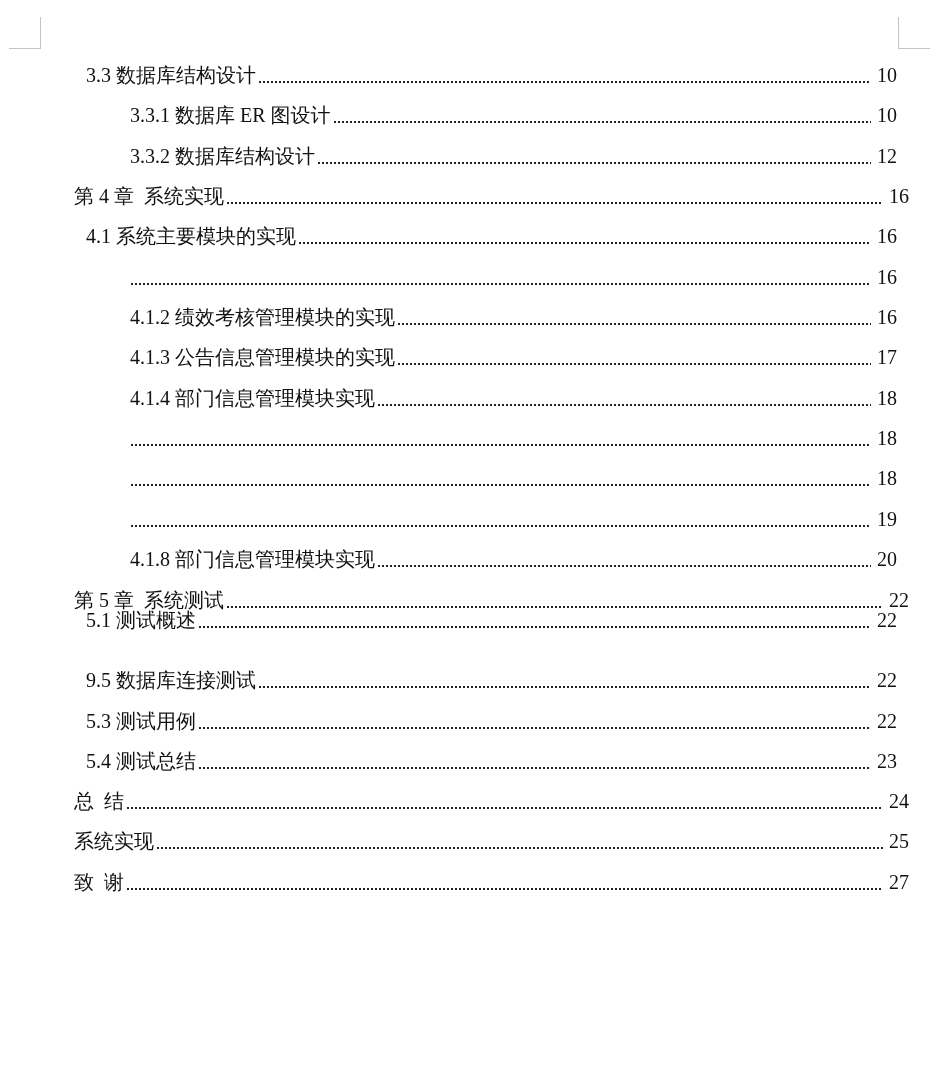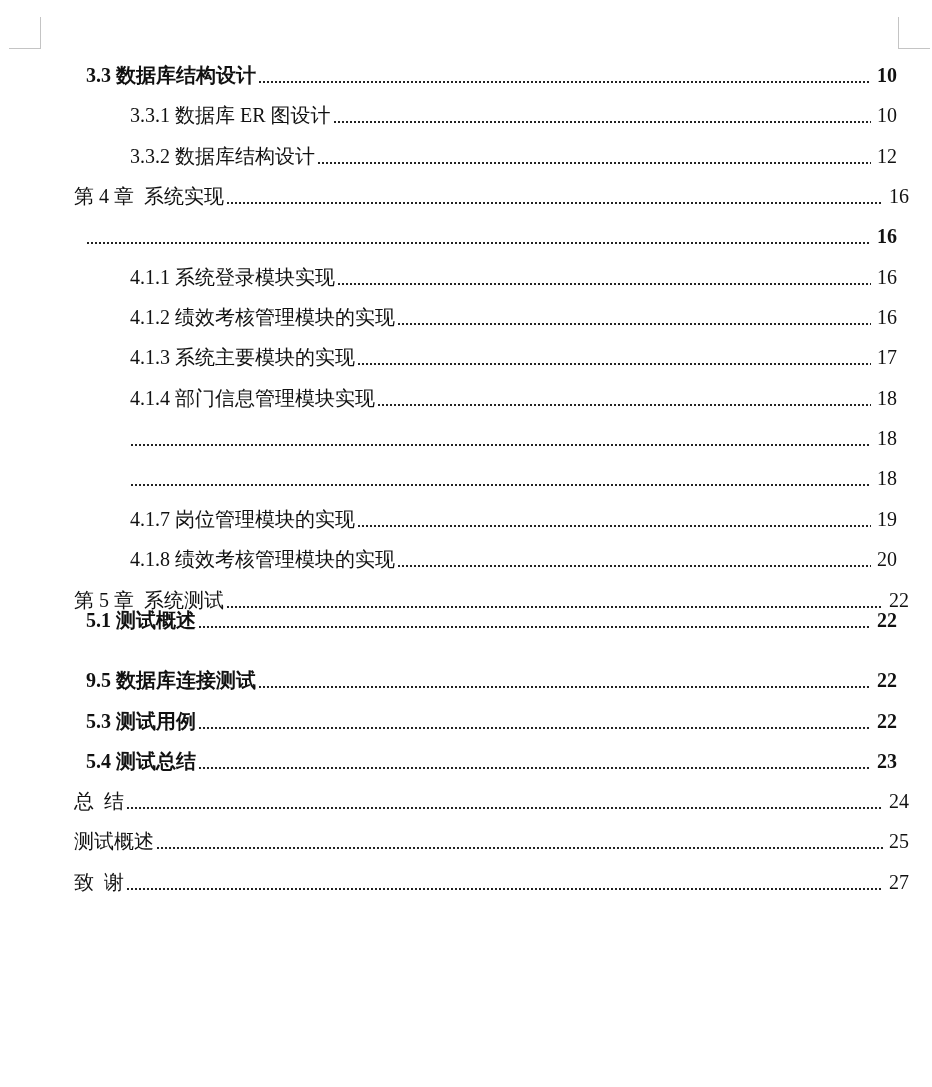--- a/index.html
+++ b/index.html
@@ -64,21 +64,21 @@
       background-position: 0 19px;
     }
     .toc-row .page {
       flex: 0 0 auto;
       padding-left: 2px;
       width: 24px;
       text-align: right;
       margin-right: 35px;
     }
     .lvl1 { padding-left: 62px; margin-left: 12px; }
-    .lvl2 { padding-left: 86px; font-weight: bold; }
+    .lvl2 { padding-left: 86px; }
     .lvl3 { padding-left: 130px; justify-content: flex-end; }
     .toc-row.lvl1, .toc-row.lvl2, .toc-row.lvl3 { box-sizing: border-box; }
   </style>
 </head>
 <body>
 
 <div class="corner corner-left"></div>
 <div class="corner corner-right"></div>
 
 <div class="toc">
@@ -96,58 +96,57 @@
     <span class="title">3.3.2 数据库结构设计</span>
     <span class="leader"></span>
     <span class="page">12</span>
   </div>
   <div class="toc-row lvl1" style="top:180px">
     <span class="title">第 4 章  系统实现</span>
     <span class="leader"></span>
     <span class="page">16</span>
   </div>
   <div class="toc-row lvl2" style="top:220px">
+    <span class="title">4.1 系统主要模块的实现</span>
     <span class="leader"></span>
     <span class="page">16</span>
   </div>
   <div class="toc-row lvl3" style="top:261px">
-    <span class="title">4.1.1 系统登录模块实现</span>
     <span class="leader"></span>
     <span class="page">16</span>
   </div>
   <div class="toc-row lvl3" style="top:301px">
     <span class="title">4.1.2 绩效考核管理模块的实现</span>
     <span class="leader"></span>
     <span class="page">16</span>
   </div>
   <div class="toc-row lvl3" style="top:341px">
-    <span class="title">4.1.3 系统主要模块的实现</span>
+    <span class="title">4.1.3 公告信息管理模块的实现</span>
     <span class="leader"></span>
     <span class="page">17</span>
   </div>
   <div class="toc-row lvl3" style="top:382px">
     <span class="title">4.1.4 部门信息管理模块实现</span>
     <span class="leader"></span>
     <span class="page">18</span>
   </div>
   <div class="toc-row lvl3" style="top:422px">
     <span class="leader"></span>
     <span class="page">18</span>
   </div>
   <div class="toc-row lvl3" style="top:462px">
     <span class="leader"></span>
     <span class="page">18</span>
   </div>
   <div class="toc-row lvl3" style="top:503px">
-    <span class="title">4.1.7 岗位管理模块的实现</span>
     <span class="leader"></span>
     <span class="page">19</span>
   </div>
   <div class="toc-row lvl3" style="top:543px">
-    <span class="title">4.1.8 绩效考核管理模块的实现</span>
+    <span class="title">4.1.8 部门信息管理模块实现</span>
     <span class="leader"></span>
     <span class="page">20</span>
   </div>
   <div class="toc-row lvl1" style="top:584px">
     <span class="title">第 5 章  系统测试</span>
     <span class="leader"></span>
     <span class="page">22</span>
   </div>
   <div class="toc-row lvl2" style="top:604px">
     <span class="title">5.1 测试概述</span>
@@ -168,21 +167,21 @@
     <span class="title">5.4 测试总结</span>
     <span class="leader"></span>
     <span class="page">23</span>
   </div>
   <div class="toc-row lvl1" style="top:785px">
     <span class="title">总  结</span>
     <span class="leader"></span>
     <span class="page">24</span>
   </div>
   <div class="toc-row lvl1" style="top:825px">
-    <span class="title">测试概述</span>
+    <span class="title">系统实现</span>
     <span class="leader"></span>
     <span class="page">25</span>
   </div>
   <div class="toc-row lvl1" style="top:866px">
     <span class="title">致  谢</span>
     <span class="leader"></span>
     <span class="page">27</span>
   </div>
 </div>
 

